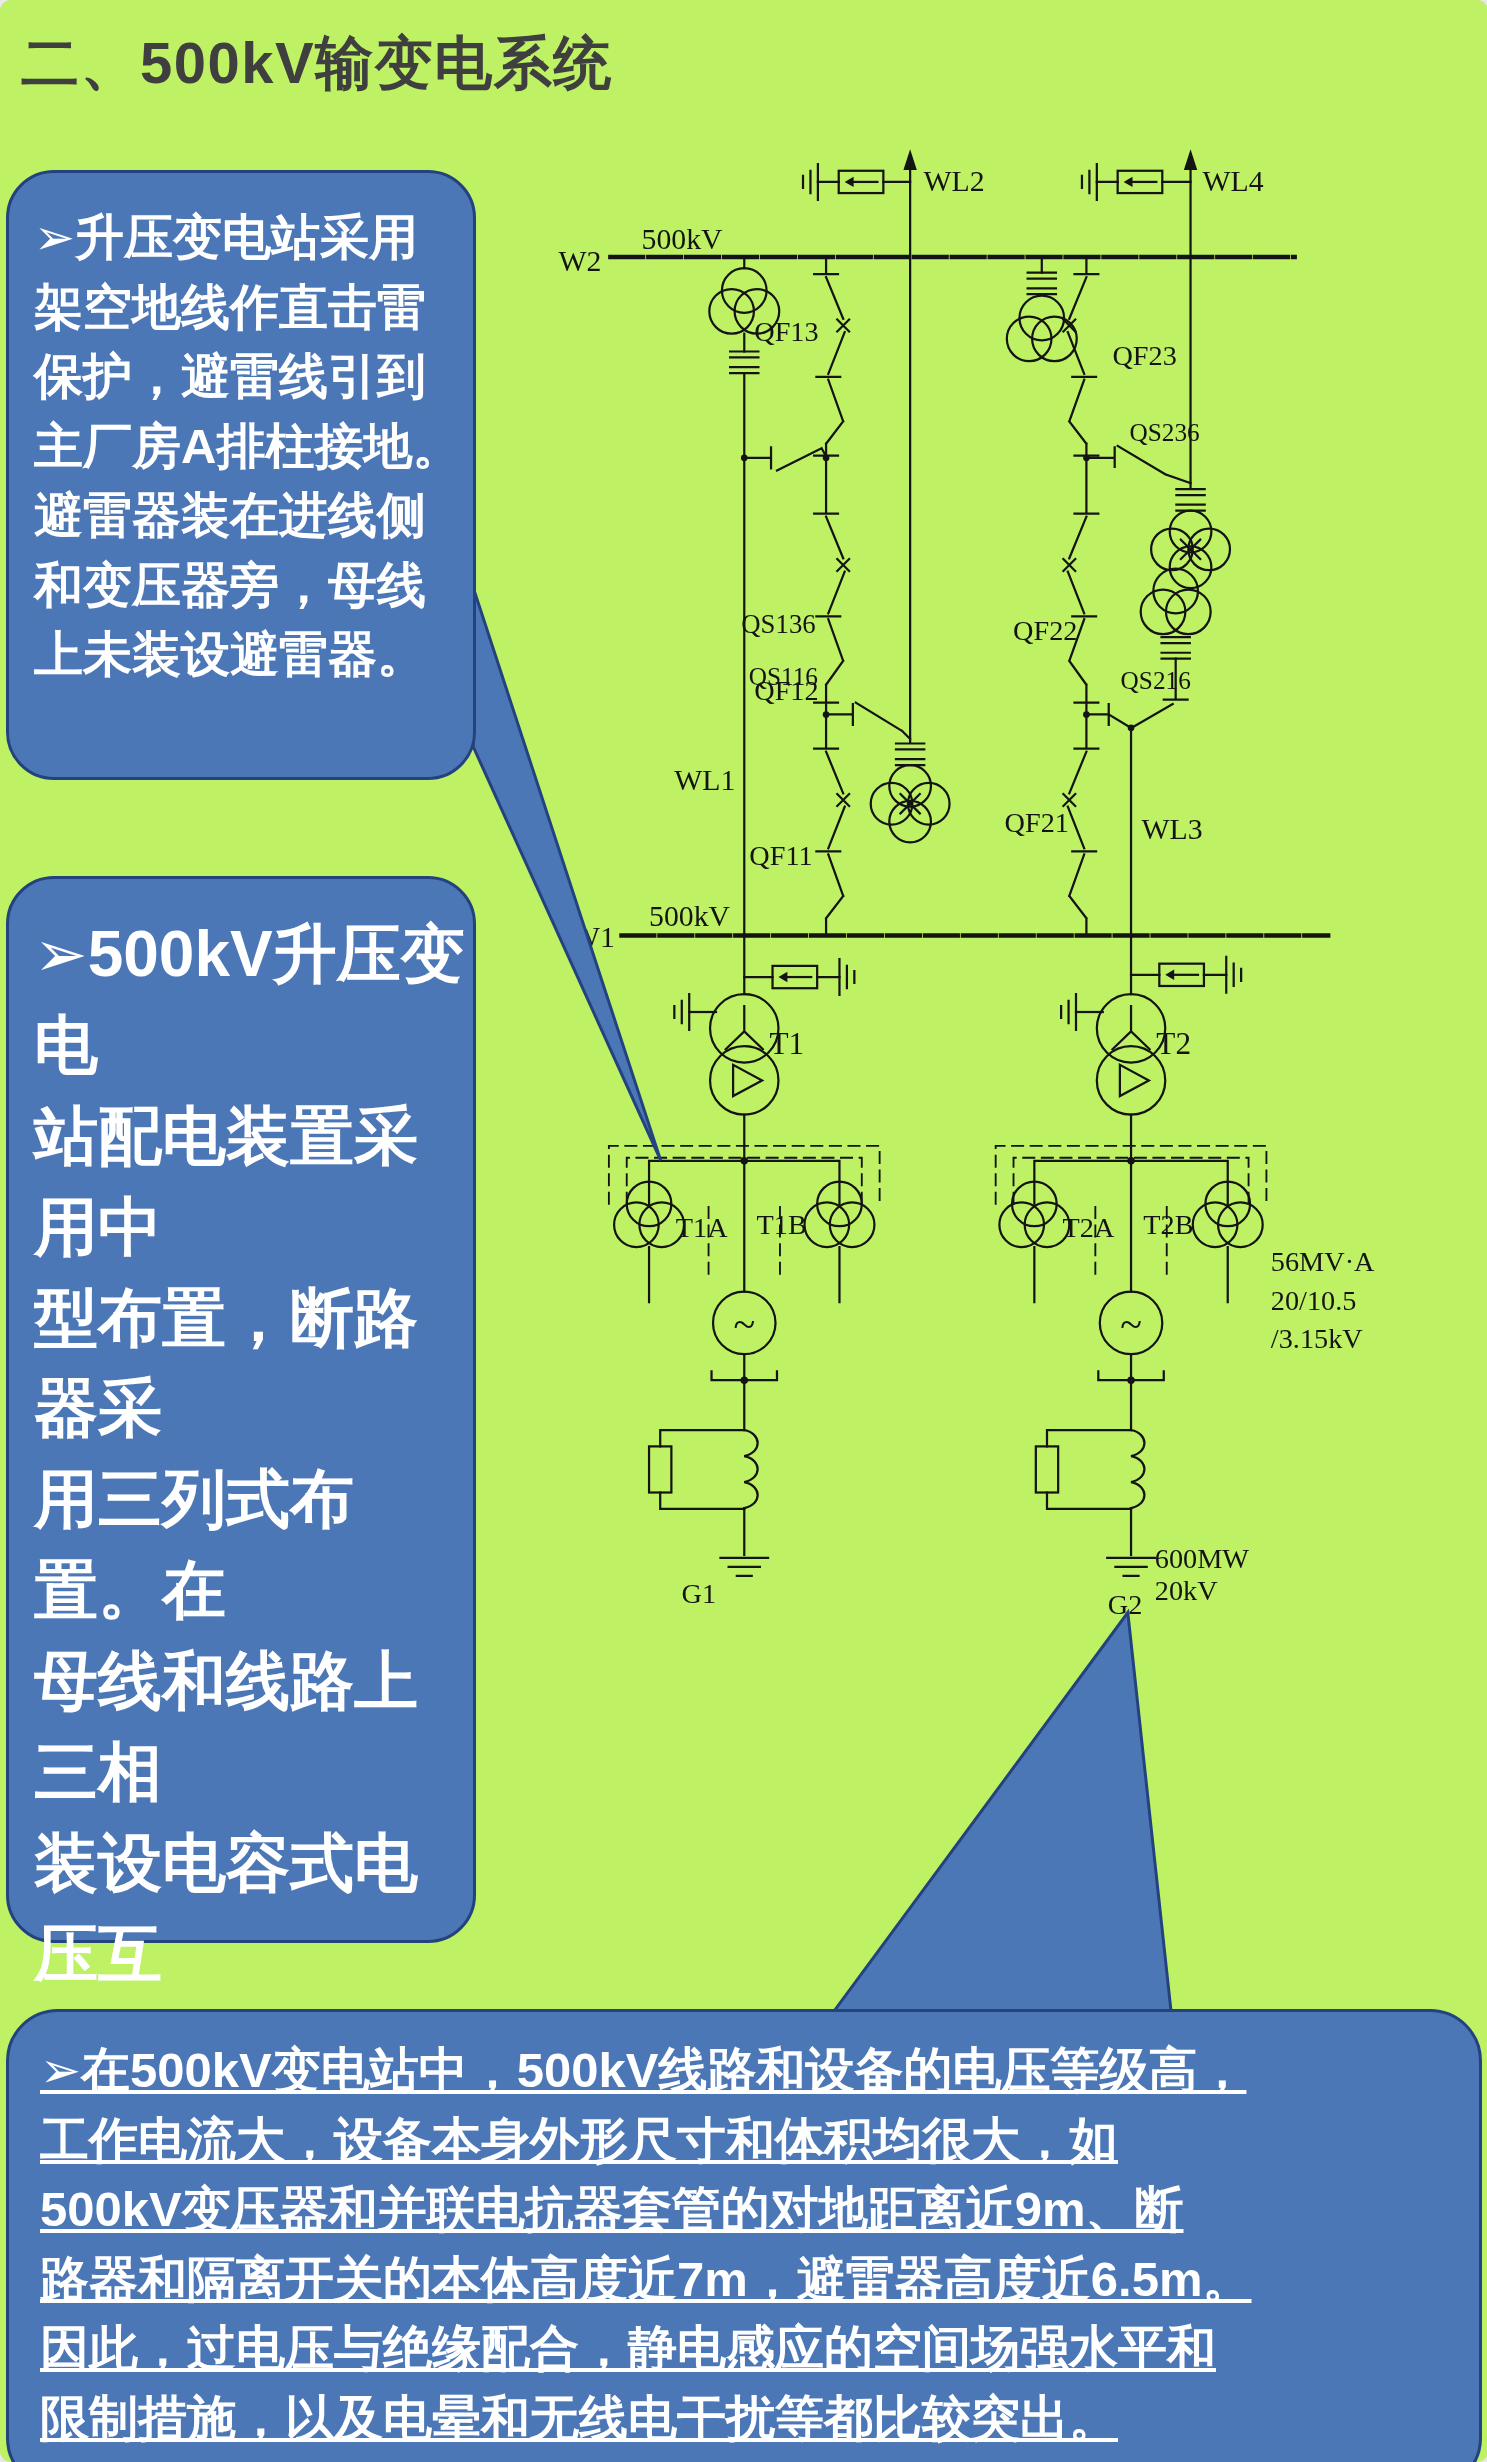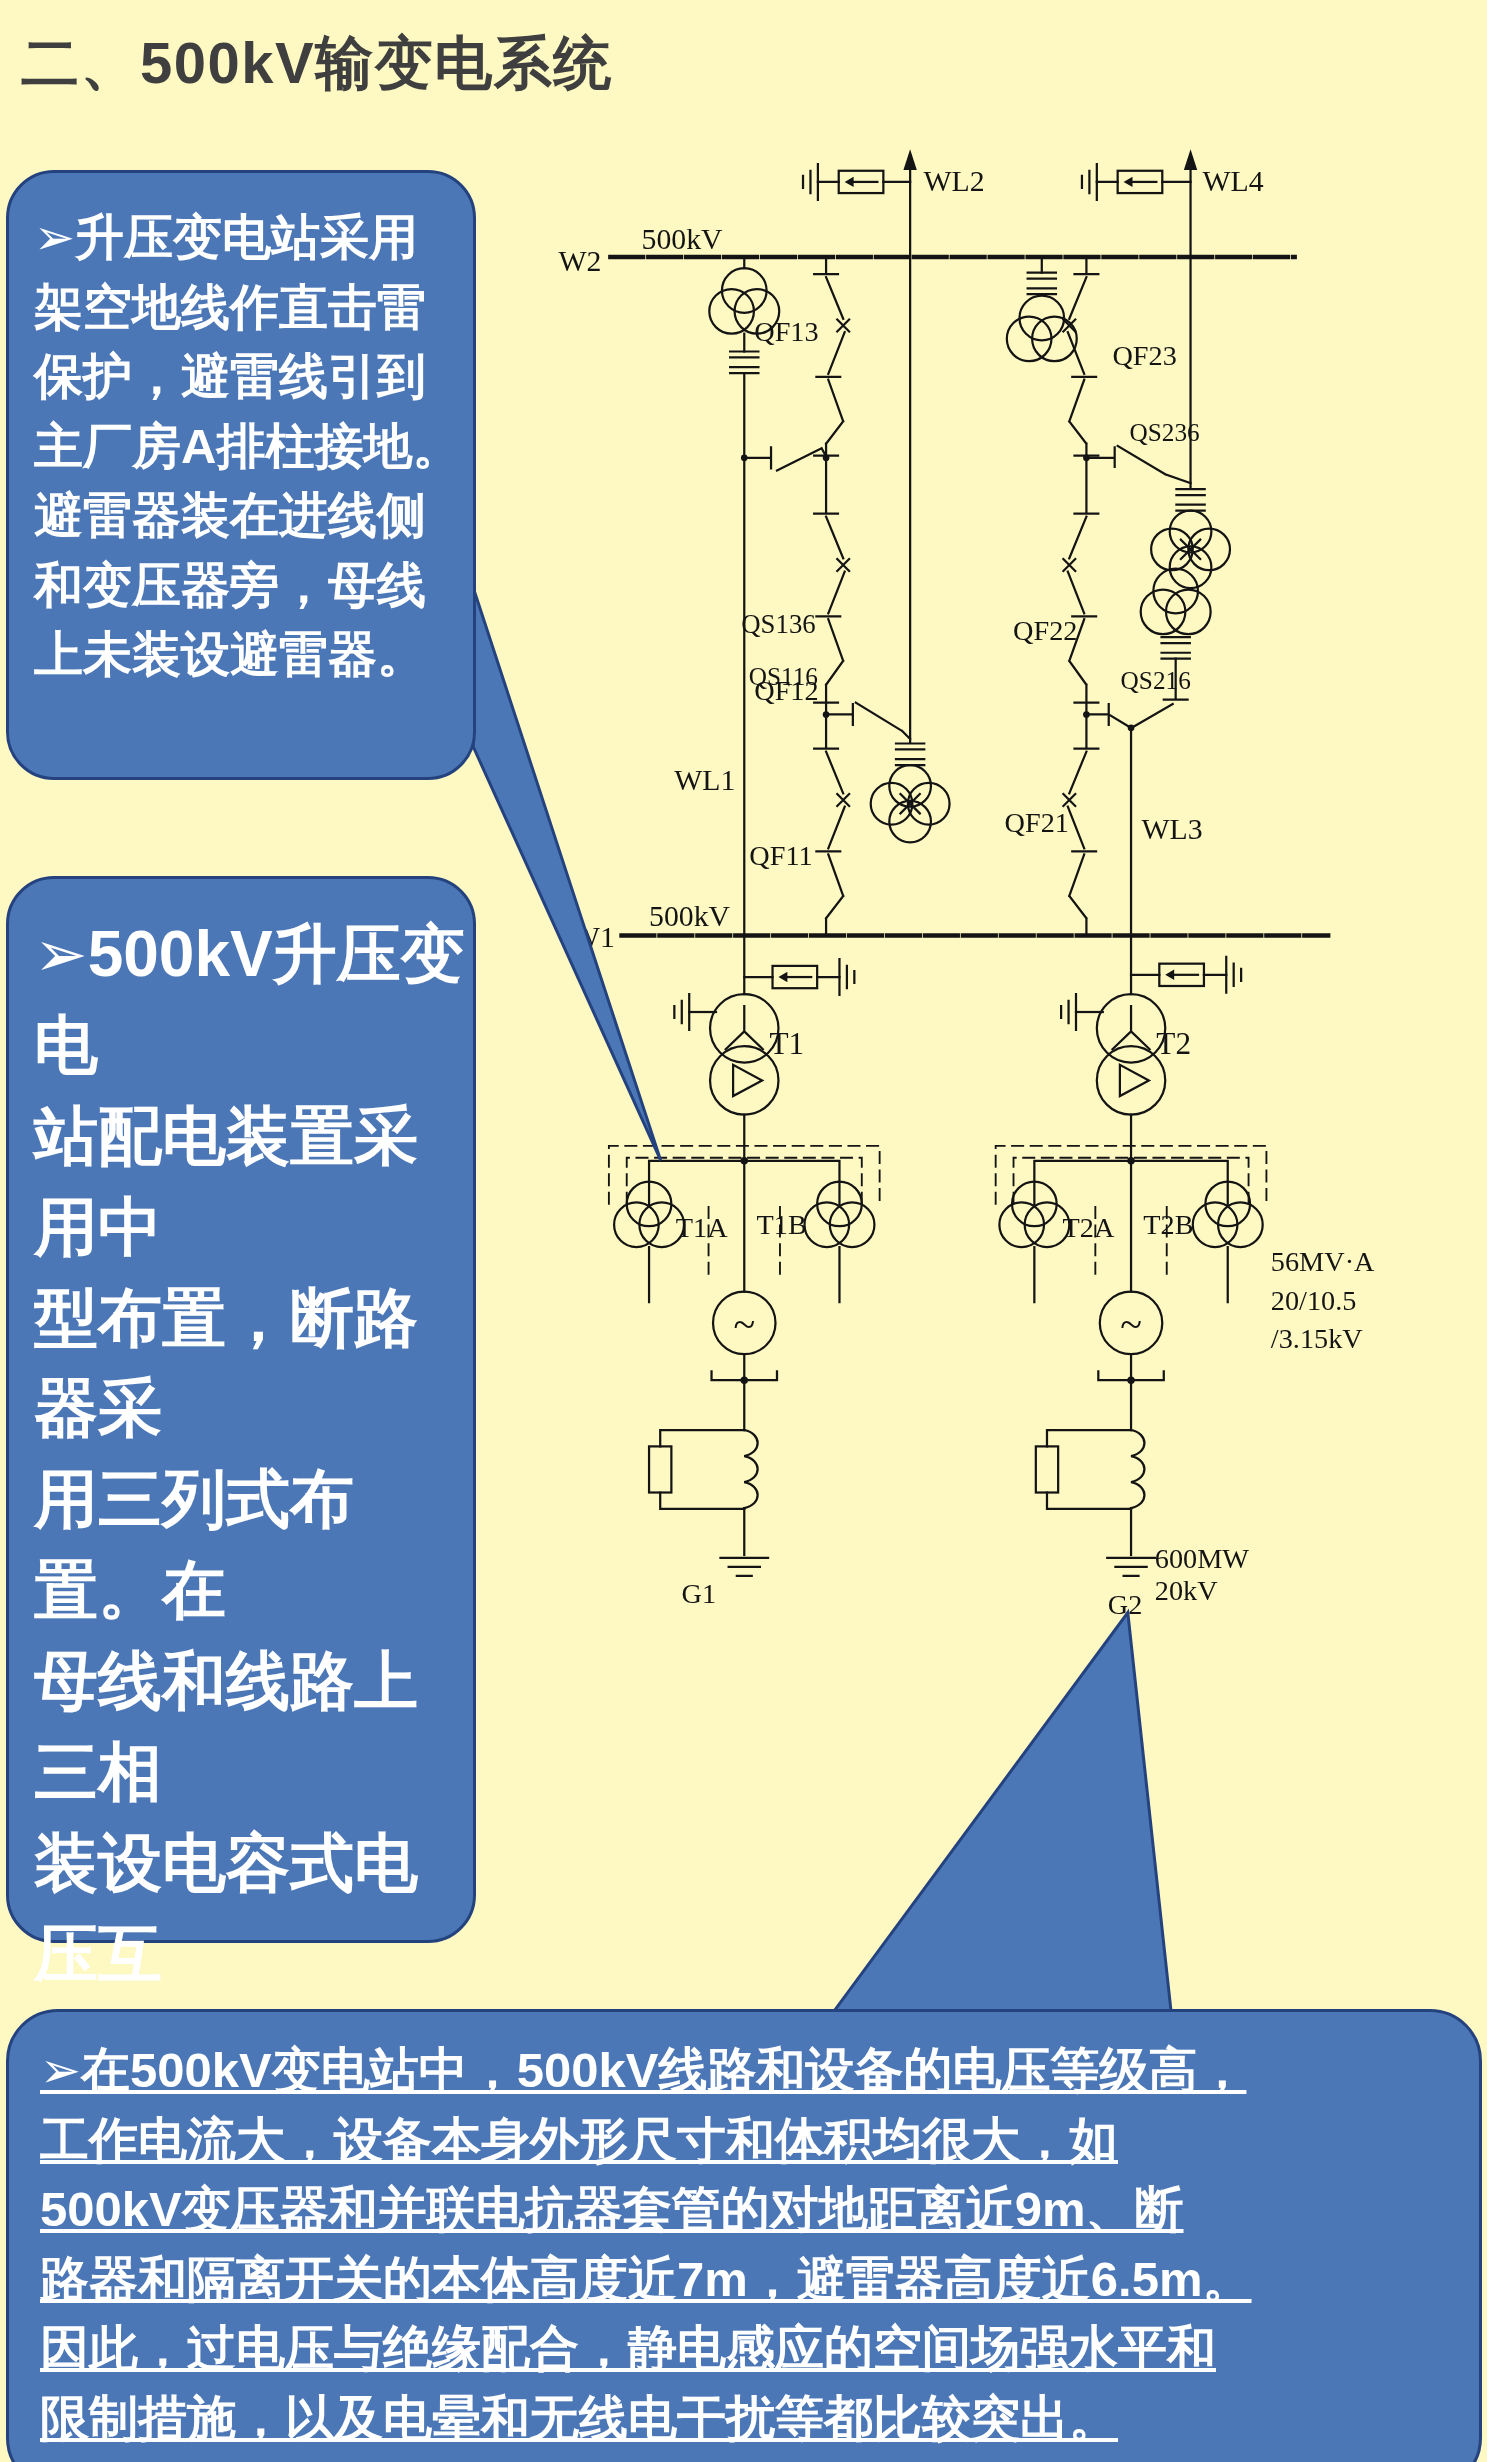--- a/index.html
+++ b/index.html
@@ -1,17 +1,17 @@
 <!DOCTYPE html>
 <html style="font-size:12px"><head>
 <meta charset="utf-8">
 <style>
   html,body{margin:0;padding:0;background:#e8e8e8;}
-  .page{position:relative;width:1488px;height:2462px;background:#fef9c3;overflow:hidden;
-        font-family:"Liberation Sans","DejaVu Sans",sans-serif;}
+  .page{position:relative;width:1488px;height:2462px;background:#bef264;overflow:hidden;
+        font-family:"Liberation Sans","DejaVu Sans",sans-serif;border-radius:11px;}
   .title{position:absolute;left:21px;top:25px;font-size:58px;font-weight:bold;
          color:#3f3f3f;letter-spacing:1.5px;}
   .callout{position:absolute;background:#4b77b7;border:3.7px solid #24427e;color:#ffffff;
            font-weight:bold;white-space:pre-line;box-sizing:border-box;}
   .callout.c1{left:6px;top:170px;width:470px;height:610px;border-radius:48px;
               font-size:49px;line-height:1.42;padding:30px 6px 0 25px;}
   .callout.c2{left:6px;top:876px;width:470px;height:1067px;border-radius:48px;
               font-size:64px;line-height:1.42;padding:30px 6px 0 25px;}
   .callout.c3{left:6px;top:2009px;width:1476px;height:481px;border-radius:52px;
               font-size:49px;line-height:1.42;padding:24px 27px 0 31px;text-decoration:underline;}

